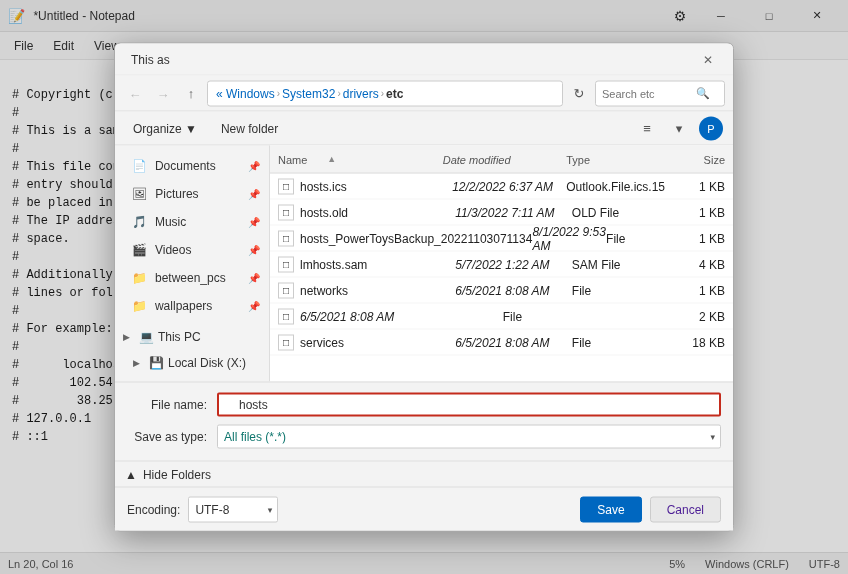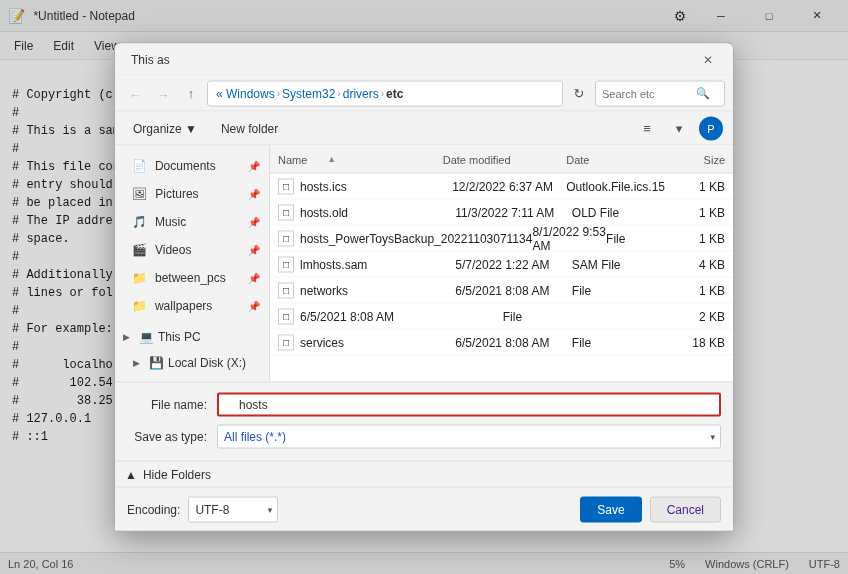--- a/index.html
+++ b/index.html
@@ -346,21 +346,21 @@
       background: #f3f3f3;
       border-bottom: 1px solid #ddd;
       font-size: 11px;
       color: #555;
       padding: 0 8px;
       position: sticky;
       top: 0;
     }
 
     .col-name { flex: 2; display: flex; align-items: flex-start; gap: 20px; cursor: pointer; }
-    .col-modified { flex: 1.5; }
+    .col-modified { flex: 1.5; font-style: italic; }
     .col-type { flex: 1.2; }
     .col-size { width: 60px; text-align: right; }
 
     .file-row {
       display: flex;
       height: 26px;
       align-items: center;
       padding: 0 8px;
       font-size: 12px;
       color: #222;
@@ -419,21 +419,21 @@
       position: relative;
     }
 
     .select-wrapper select {
       width: 100%;
       height: 24px;
       border: 1px solid #ccc;
       border-radius: 2px;
       padding: 0 6px;
       font-size: 12px;
-      color: #1d4ed8;
+      color: #0f766e;
       background: white;
       appearance: none;
       cursor: pointer;
     }
 
     .select-arrow {
       position: absolute;
       right: 6px;
       top: 50%;
       transform: translateY(-50%);
@@ -669,21 +669,21 @@
       </div>
     </div>
 
     <div class="right-panel">
       <div class="file-list-header">
         <div class="col-name">
           <span>Name</span>
           <span class="sort-arrow">▲</span>
         </div>
         <div class="col-modified">Date modified</div>
-        <div class="col-type">Date</div>
+        <div class="col-type">Type</div>
         <div class="col-size">Size</div>
       </div>
 
       <div class="file-row">
         <span class="file-icon">□</span>
         <div class="col-name" style="flex:2;">hosts.ics</div>
         <div class="col-modified">12/2/2022 6:37 AM</div>
         <div class="col-type">Outlook.File.ics.15</div>
         <div class="col-size">1 KB</div>
       </div>

